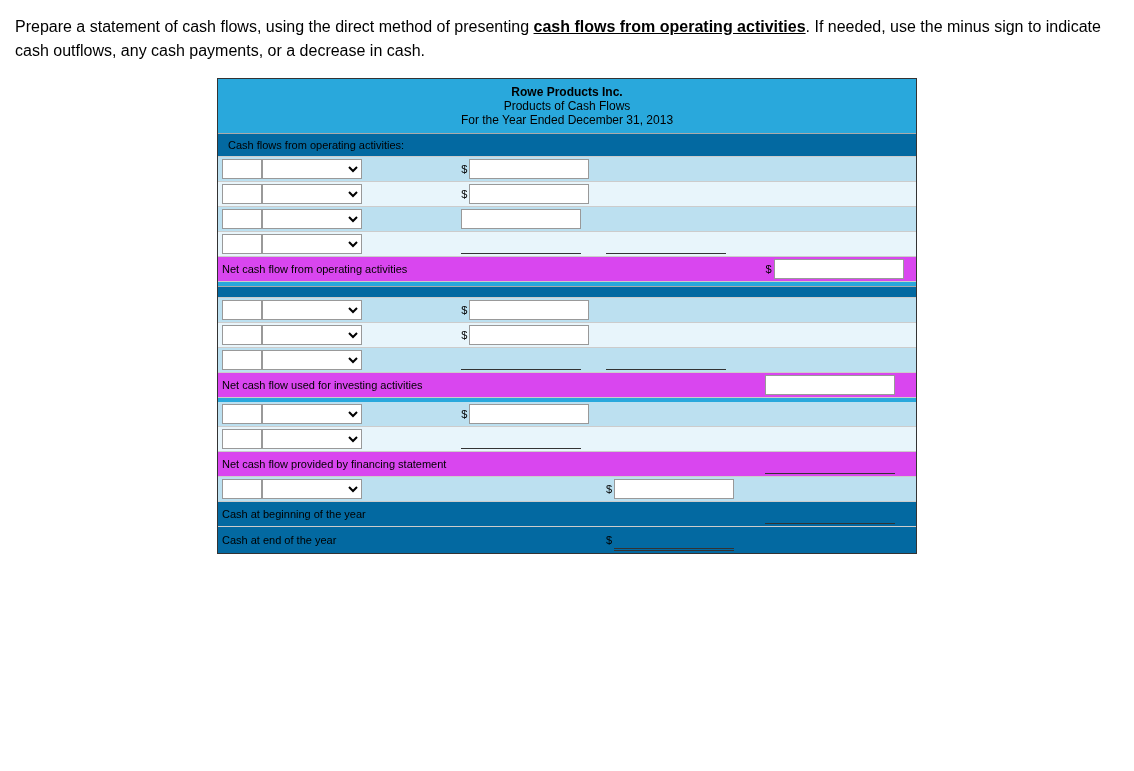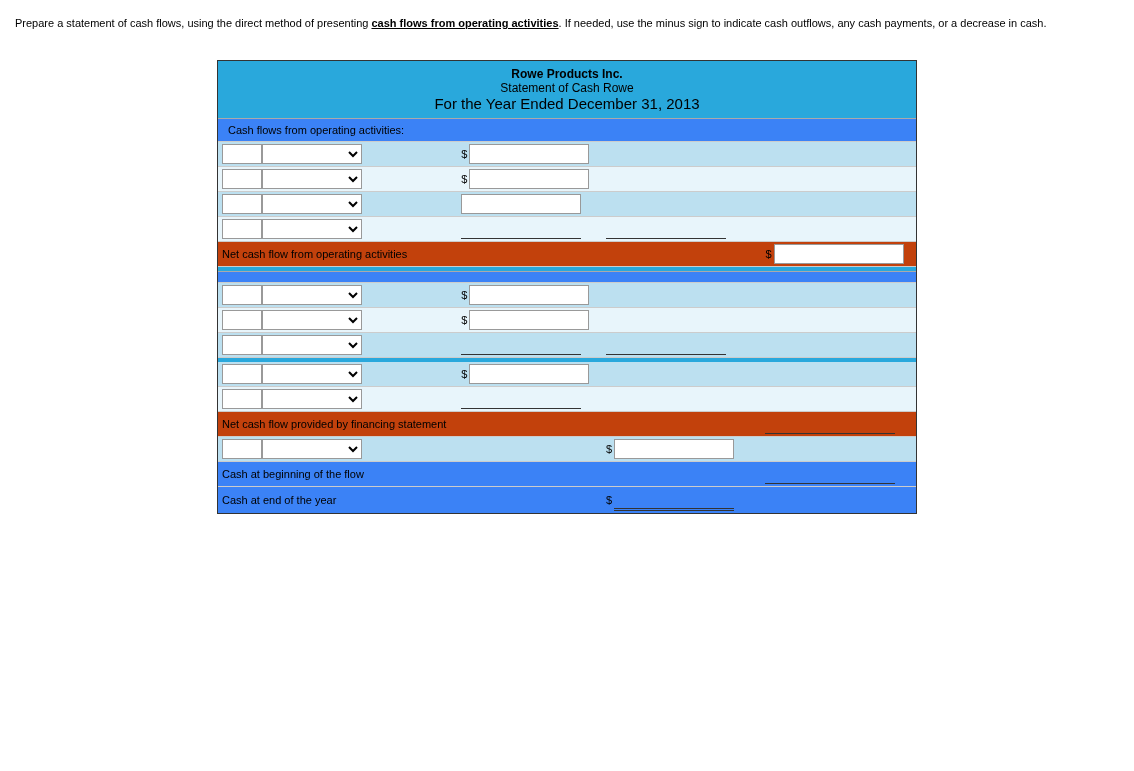--- a/index.html
+++ b/index.html
@@ -1,70 +1,70 @@
 <!DOCTYPE html>
 <html><head>
   <meta charset="utf-8">
   <style>
     * { box-sizing: border-box; margin: 0; padding: 0; }
     body { font-family: Arial, sans-serif; font-size: 12px; background: #fff; padding: 15px; }
     
-    .intro-text { font-size: 11px; line-height: 1.5; margin-bottom: 28px; max-width: 1100px; }
+    .intro-text { font-size: 16px; line-height: 1.5; margin-bottom: 15px; max-width: 1100px; }
     .intro-text .underline-bold { text-decoration: underline; font-weight: bold; }
     
     .statement-container { width: 700px; border: 1px solid #333; margin: 12px auto; }
     
     .header-section { background: #29a8dc; text-align: center; padding: 6px 4px; }
     .header-section .company-name { font-weight: bold; font-size: 12px; color: #000; }
     .header-section .statement-title { font-size: 12px; color: #000; }
-    .header-section .period { font-size: 15px; color: #000; }
+    .header-section .period { font-size: 12px; color: #000; }
     
     .section-header { background: #fff; padding: 3px 6px; border-top: 1px solid #aaa; border-bottom: 1px solid #aaa; }
     .section-header-text { font-size: 11px; color: #000; }
     
     
     .row { display: flex; align-items: center; border-bottom: 1px solid #ccc; }
     .row-blue { background: #bce0f0; }
-    .row-white { background: #3b82f6; }
+    .row-white { background: #0369a1; }
     .row-light { background: #e8f5fb; }
     
     .col-label { width: 240px; padding: 2px 4px; display: flex; align-items: center; }
     .col-mid { width: 145px; padding: 2px 4px; display: flex; align-items: center; }
     .col-right { width: 160px; padding: 2px 4px; display: flex; align-items: center; }
     .col-far-right { width: 155px; padding: 2px 4px; display: flex; align-items: center; }
     
     .input-small { width: 40px; height: 20px; border: 1px solid #999; background: #fff; font-size: 11px; }
     .input-dropdown { width: 100px; height: 20px; border: 1px solid #999; background: #fff; font-size: 11px; appearance: auto; }
     .input-text { width: 120px; height: 20px; border: 1px solid #999; background: #fff; font-size: 11px; padding: 0 2px; }
     .input-text-wide { width: 130px; height: 20px; border: 1px solid #999; background: #fff; font-size: 11px; padding: 0 2px; }
     .input-underline { width: 120px; height: 20px; border: none; border-bottom: 1px solid #333; background: transparent; font-size: 11px; padding: 0 2px; }
     .input-underline-wide { width: 130px; height: 20px; border: none; border-bottom: 1px solid #333; background: transparent; font-size: 11px; padding: 0 2px; }
     .input-double-underline { width: 120px; height: 22px; border: none; border-bottom: 3px double #333; background: transparent; font-size: 11px; padding: 0 2px; }
     
     .dollar-sign { font-size: 11px; margin-right: 2px; }
     .label-text { font-size: 11px; }
     
     select { height: 20px; font-size: 11px; }
     
-    .net-row { background: #c2410c; justify-content: flex-end; }
+    .net-row { background: #d946ef; }
     
     .gap-row { height: 4px; background: #29a8dc; }
   </style>
 </head>
 <body>
 
 <div class="intro-text">
   <span>Prepare a statement of cash flows, using the direct method of presenting </span><span class="underline-bold">cash flows from operating activities</span><span>. If needed, use the minus sign to indicate cash outflows, any cash payments, or a decrease in cash.</span>
 </div>
 
 <div class="statement-container">
 
   <div class="header-section">
     <div class="company-name">Rowe Products Inc.</div>
-    <div class="statement-title">Statement of Cash Rowe</div>
+    <div class="statement-title">Products of Cash Flows</div>
     <div class="period">For the Year Ended December 31, 2013</div>
   </div>
 
   <div class="row row-white section-header">
     <div class="col-label section-header-text">Cash flows from operating activities:</div>
     <div class="col-mid"></div>
     <div class="col-right"></div>
     <div class="col-far-right"></div>
   </div>
 
@@ -171,20 +171,28 @@
     </div>
     <div class="col-mid">
       <input class="input-underline" type="text" style="">
     </div>
     <div class="col-right">
       <input class="input-underline" type="text" style="">
     </div>
     <div class="col-far-right"></div>
   </div>
 
+  <div class="row net-row">
+    <div class="col-label label-text">Net cash flow used for investing activities</div>
+    <div class="col-mid"></div>
+    <div class="col-right"></div>
+    <div class="col-far-right">
+      <input class="input-text-wide" type="text" style="border: 1px solid rgb(153, 153, 153);">
+    </div>
+  </div>
 
   <div class="gap-row"></div>
 
 
   <div class="row row-blue">
     <div class="col-label">
       <input class="input-small" type="text" style="">
       <select class="input-dropdown"><option></option></select>
     </div>
     <div class="col-mid">
@@ -223,21 +231,21 @@
     </div>
     <div class="col-mid"></div>
     <div class="col-right" style="display:flex;align-items:center;">
       <span class="dollar-sign">$</span>
       <input class="input-text" type="text" style="">
     </div>
     <div class="col-far-right"></div>
   </div>
 
   <div class="row row-white">
-    <div class="col-label label-text">Cash at beginning of the flow</div>
+    <div class="col-label label-text">Cash at beginning of the year</div>
     <div class="col-mid"></div>
     <div class="col-right"></div>
     <div class="col-far-right">
       <input class="input-underline-wide" type="text" style="">
     </div>
   </div>
 
   <div class="row row-white" style="border-bottom:none;align-items:center;">
     <div class="col-label label-text">Cash at end of the year</div>
     <div class="col-mid"></div>

